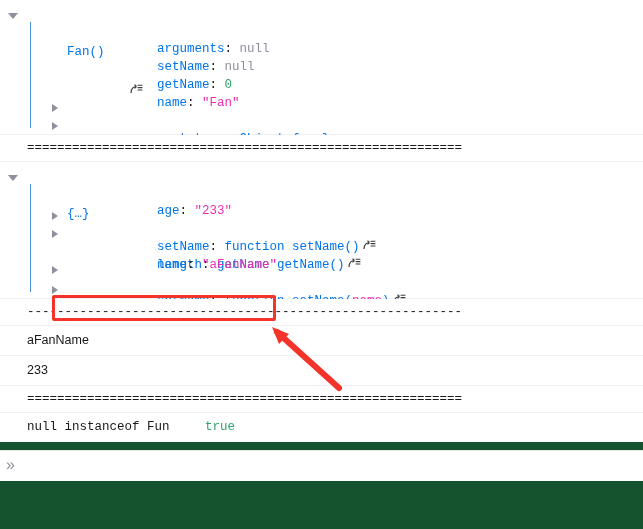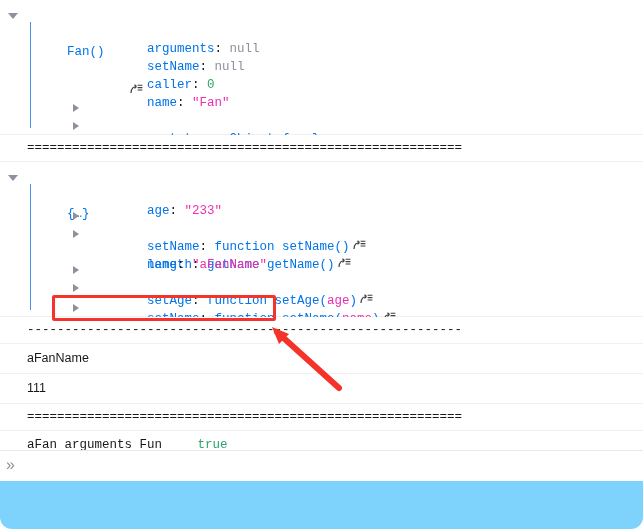--- a/index.html
+++ b/index.html
@@ -13,22 +13,21 @@
     font-family: "Liberation Sans", sans-serif;
     font-size: 12px;
     color: #18181b;
     overflow: hidden;
     position: relative;
   }
   .console {
     width: 643px;
     height: 529px;
     position: relative;
-    background: #7dd3fc;
-    border-radius: 12px;
+    background: #14532d;
   }
 
   
   .row {
     position: relative;
     border-bottom: 1px solid #f0f0f2;
     padding: 0;
     background: #ffffff;
   }
   .row.noborder { border-bottom: none; }
@@ -101,23 +100,22 @@
   .tw-slot-child {
     position: absolute;
     left: 22px;
     top: 5px;
     width: 12px;
     height: 12px;
     cursor: pointer;
   }
 
   .propline {
-    padding-left: 36px;
+    padding-left: 67px;
     line-height: 18px;
-    margin-left: 21px;
   }
 
   
   .t-prop   { color: #0074e8; }
   .t-propgray { color: #8f8f9d; }
   .t-null   { color: #8f8f9d; }
   .t-num    { color: #30a46c; }
   .t-str    { color: #ed2eb1; }
   .t-obj    { color: #0074e8; }
   .t-kw     { color: #8f8f9d; }
@@ -226,21 +224,21 @@
 
       <div class="objrow propline mono">
         <span class="t-prop">arguments</span><span class="t-plain">: </span><span class="t-null">null</span>
       </div>
 
       <div class="objrow propline mono">
         <span class="t-prop">setName</span><span class="t-plain">: </span><span class="t-null">null</span>
       </div>
 
       <div class="objrow propline mono">
-        <span class="t-prop">caller</span><span class="t-plain">: </span><span class="t-num">0</span>
+        <span class="t-prop">getName</span><span class="t-plain">: </span><span class="t-num">0</span>
       </div>
 
       <div class="objrow propline mono">
         <span class="t-prop">name</span><span class="t-plain">: </span><span class="t-str">"Fan"</span>
       </div>
 
       <div class="objrow propline mono">
         <span class="tw-slot-child"><i class="twisty twisty-closed"></i></span>
         <span class="t-prop">prototype</span><span class="t-plain">: </span><span class="t-obj">Object { … }</span>
       </div>
@@ -282,27 +280,20 @@
         <span class="t-prop">length</span><span class="t-plain">: </span><span class="t-fn">getName getName()</span><span class="jumpicon"><svg width="13" height="11" viewBox="0 0 13 11">
               <path d="M1,9 C1,4 4,2.5 6.5,2.5 M6.5,2.5 L4.5,0.7 M6.5,2.5 L4.5,4.4" stroke="#3d3d42" stroke-width="1.2" fill="none"></path>
               <path d="M7.6,1.2 H12.4 M7.6,3.6 H12.4 M7.6,6 H12.4" stroke="#3d3d42" stroke-width="1.1"></path>
             </svg></span>
       </div>
 
       <div class="objrow propline mono">
         <span class="t-prop">name</span><span class="t-plain">: </span><span class="t-str">"aFanName"</span>
       </div>
 
-      <div class="objrow propline mono">
-        <span class="tw-slot-child"><i class="twisty twisty-closed"></i></span>
-        <span class="t-prop">setAge</span><span class="t-plain">: </span><span class="t-fn">function setAge(</span><span class="t-arg">age</span><span class="t-fn">)</span><span class="jumpicon"><svg width="13" height="11" viewBox="0 0 13 11">
-              <path d="M1,9 C1,4 4,2.5 6.5,2.5 M6.5,2.5 L4.5,0.7 M6.5,2.5 L4.5,4.4" stroke="#3d3d42" stroke-width="1.2" fill="none"></path>
-              <path d="M7.6,1.2 H12.4 M7.6,3.6 H12.4 M7.6,6 H12.4" stroke="#3d3d42" stroke-width="1.1"></path>
-            </svg></span>
-      </div>
 
       <div class="objrow propline mono">
         <span class="tw-slot-child"><i class="twisty twisty-closed"></i></span>
         <span class="t-prop">setName</span><span class="t-plain">: </span><span class="t-fn">function setName(</span><span class="t-arg">name</span><span class="t-fn">)</span><span class="jumpicon"><svg width="13" height="11" viewBox="0 0 13 11">
               <path d="M1,9 C1,4 4,2.5 6.5,2.5 M6.5,2.5 L4.5,0.7 M6.5,2.5 L4.5,4.4" stroke="#3d3d42" stroke-width="1.2" fill="none"></path>
               <path d="M7.6,1.2 H12.4 M7.6,3.6 H12.4 M7.6,6 H12.4" stroke="#3d3d42" stroke-width="1.1"></path>
             </svg></span>
       </div>
 
       <div class="objrow propline mono" style="height:20px;line-height:20px;">
@@ -314,29 +305,29 @@
 
   <div class="row">
     <div class="seprow mono">----------------------------------------------------------</div>
   </div>
 
   <div class="row">
     <div class="outrow sans">aFanName</div>
   </div>
 
   <div class="row">
-    <div class="outrow sans">111</div>
+    <div class="outrow sans">233</div>
   </div>
 
   <div class="row">
     <div class="seprow mono">==========================================================</div>
   </div>
 
   <div class="row noborder">
-    <div class="outrow mono"><span class="t-plain">aFan arguments Fun </span><span class="t-bool">true</span></div>
+    <div class="outrow mono"><span class="t-plain">null instanceof Fun </span><span class="t-bool">true</span></div>
   </div>
 
   <div class="hl-box"></div>
 
   <svg class="arrow-svg" width="100" height="80" viewBox="0 0 100 80">
     <defs>
       <marker id="arrhead" markerWidth="6" markerHeight="6" refX="3" refY="3" orient="auto">
         <path d="M0,0 L6,3 L0,6 Z" fill="#f4342b"></path>
       </marker>
     </defs>

